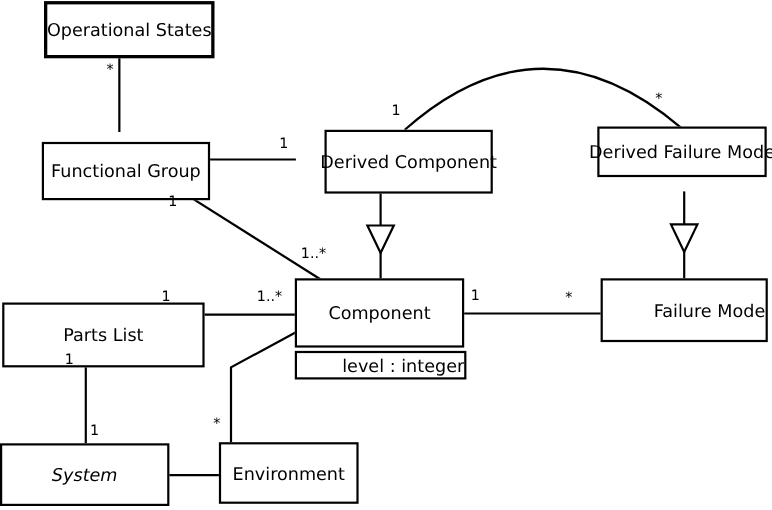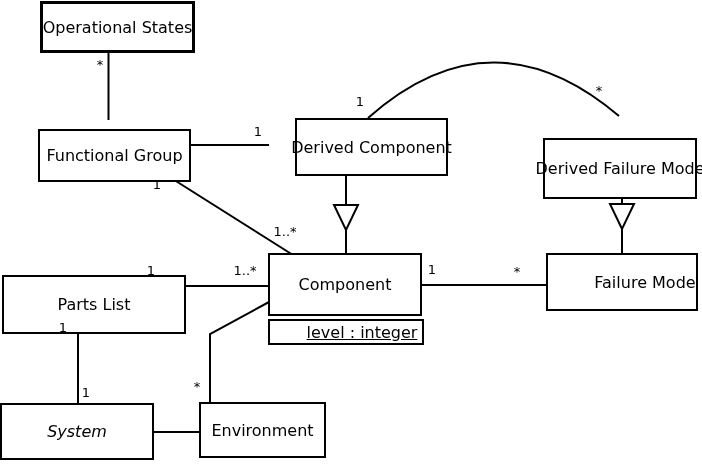--- a/index.html
+++ b/index.html
@@ -25,23 +25,22 @@
     display: flex;
     align-items: center;
     justify-content: center;
     font-size: 16px;
     color: #000000;
     white-space: nowrap;
     cursor: default;
   }
   .uml-class.thick { border-width: 3px; }
   .uml-attr {
-    justify-content: center;
+    justify-content: flex-end;
     padding-left: 32px;
-    text-decoration: underline;
   }
   .mult {
     position: absolute;
     z-index: 3;
     font-size: 13px;
     color: #000000;
     transform: translate(-50%, -50%);
     white-space: nowrap;
     line-height: 1;
   }
@@ -89,21 +88,21 @@
   </div>
 
   <div class="uml-class" style="left:38px; top:118px; width:153px; height:53px;margin-top:11px;">
     <span>Functional Group</span>
   </div>
 
   <div class="uml-class" style="left:267px; top:118px; width:153px; height:58px;margin-left:28px;">
     <span>Derived Component</span>
   </div>
 
-  <div class="uml-class" style="left:543px; top:115px; width:154px; height:61px;margin-top:23px;">
+  <div class="uml-class" style="left:543px; top:115px; width:154px; height:46px;">
     <span>Derived Failure Mode</span>
   </div>
 
   <div class="uml-class" style="left:2px; top:255px; width:184px; height:59px;margin-top:20px;">
     <span>Parts List</span>
   </div>
 
   <div class="uml-class" style="left:268px; top:253px; width:154px; height:63px;text-align:right;">
     <span>Component</span>
   </div>

